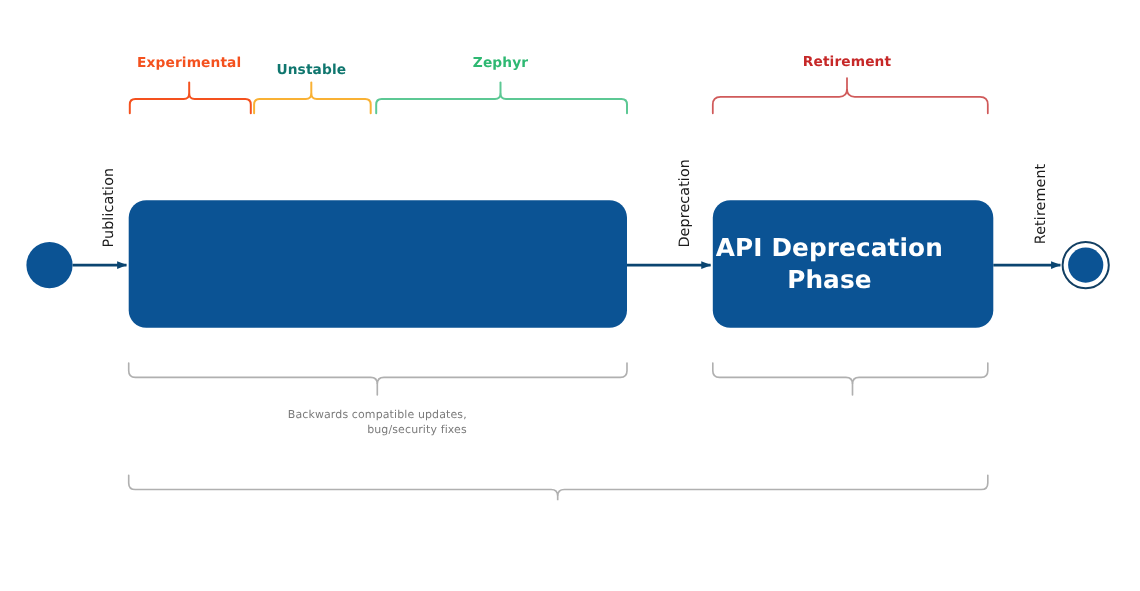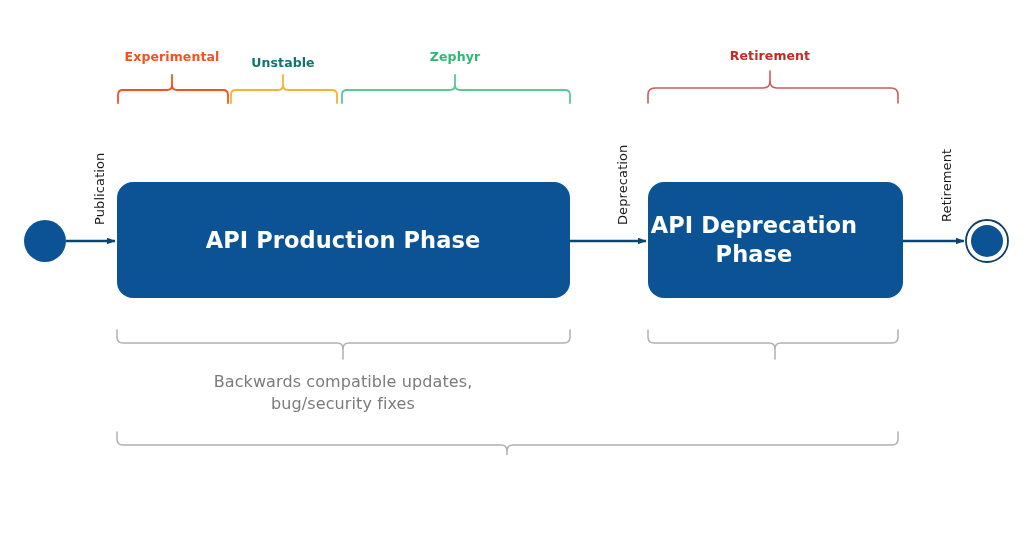--- a/index.html
+++ b/index.html
@@ -49,23 +49,23 @@
     font-size: 13px;
     font-weight: 400;
     color: #1a1a1a;
     white-space: nowrap;
     transform-origin: 0 0;
     letter-spacing: 0.1px;
   }
   .bottom-label {
     position: absolute;
     color: #7b7b7b;
-    font-size: 16px;
+    font-size: 10px;
     font-weight: 400;
-    text-align: center;
+    text-align: right;
     line-height: 1.38;
     white-space: pre-line;
     transform: translateX(-50%);
     letter-spacing: 0.1px;
   }
 </style>
 </head>
 <body>
 
 <div id="stage">
@@ -122,21 +122,20 @@
       <path d="M117,432 L117,439 Q117,445 123,445 L501,445 Q507,445 507,451 Q507,445 513,445 L892,445 Q898,445 898,439 L898,432" fill="none" stroke="#b0b0b0" stroke-width="1.5" stroke-linecap="round"></path>
       <path d="M507,451 L507,461" fill="none" stroke="#b0b0b0" stroke-width="1.5" stroke-linecap="round"></path>
     </g>
   </svg>
 
   <div class="brace-label" style="left:172px; top:49px; color:#f4511e;">Experimental</div>
   <div class="brace-label" style="left:283px; top:55px; color:#0f766e;">Unstable</div>
   <div class="brace-label" style="left:455px; top:49px; color:#2eb872;">Zephyr</div>
   <div class="brace-label" style="left:770px; top:48px; color:#c62828;">Retirement</div>
 
-  <div class="phase-label" style="left:343px; top:240px;">API Production Phase</div>
   <div class="phase-label" style="left:754px; top:240px;">API Deprecation
 Phase</div>
 
   <div class="vertical-label" style="left:92px; top:225px; transform: rotate(-90deg);">Publication</div>
   <div class="vertical-label" style="left:615px; top:225px; transform: rotate(-90deg);">Deprecation</div>
   <div class="vertical-label" style="left:939px; top:222px; transform: rotate(-90deg);">Retirement</div>
 
   <div class="bottom-label" style="left:343px; top:371px;">Backwards compatible updates,
 bug/security fixes</div>
 

